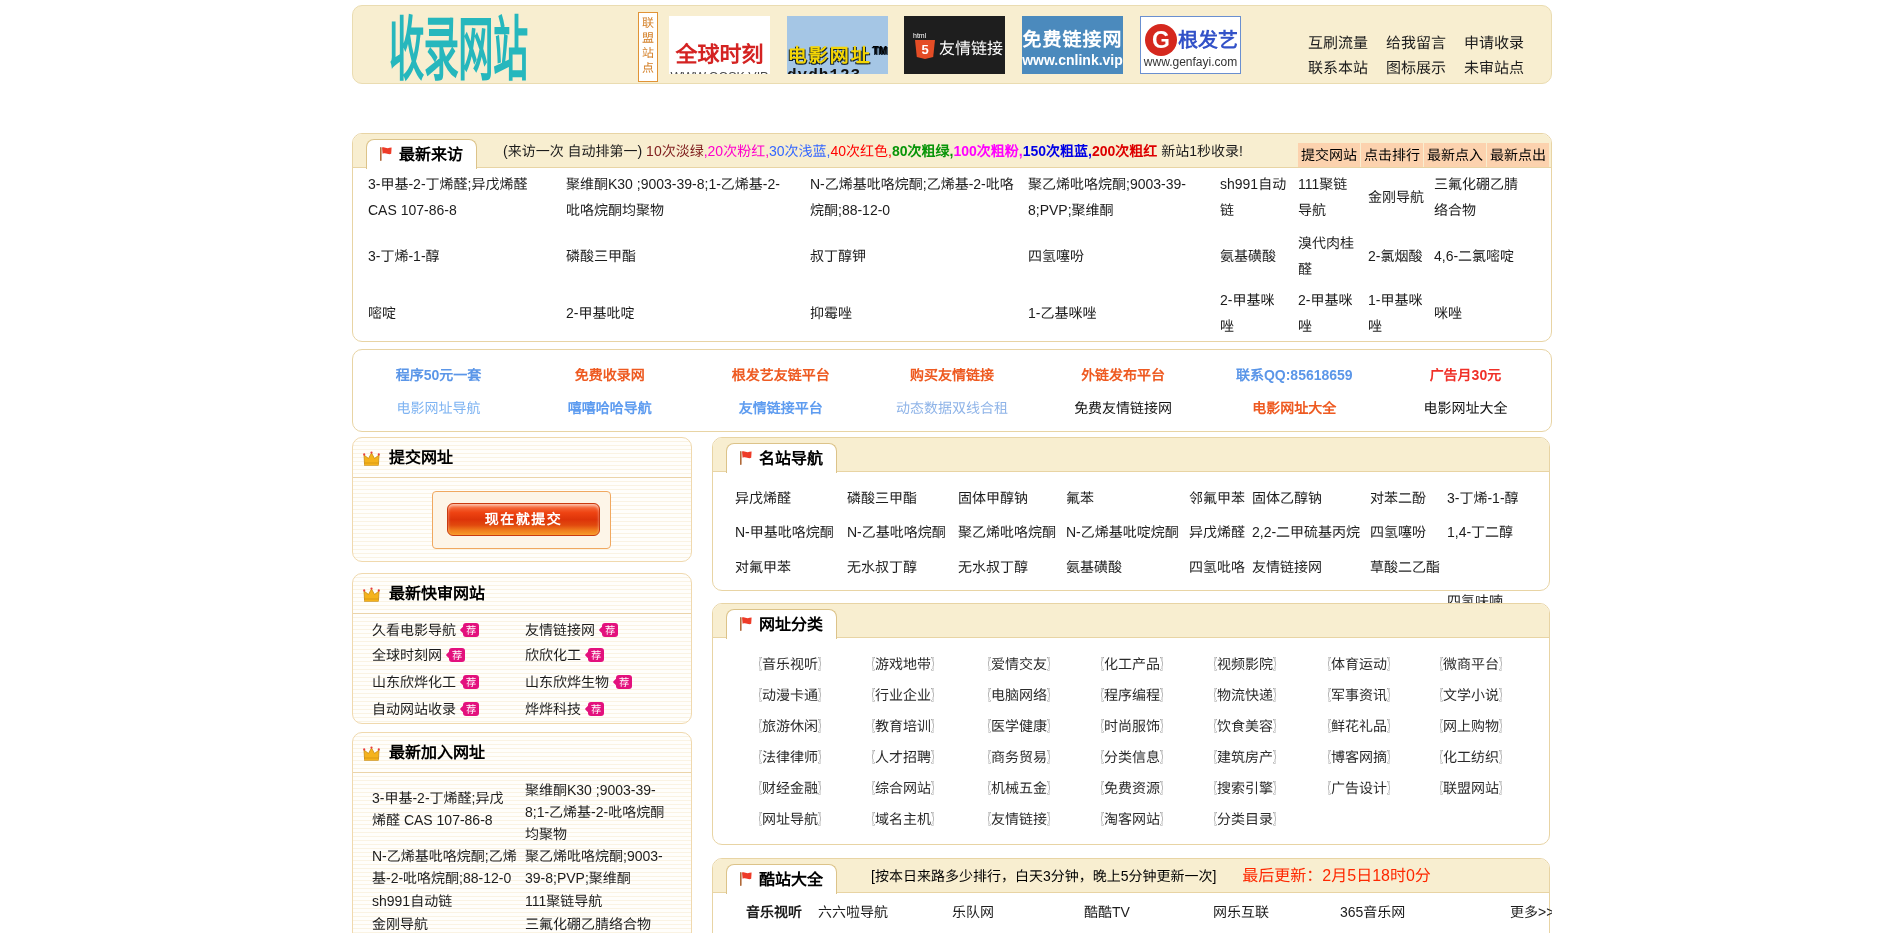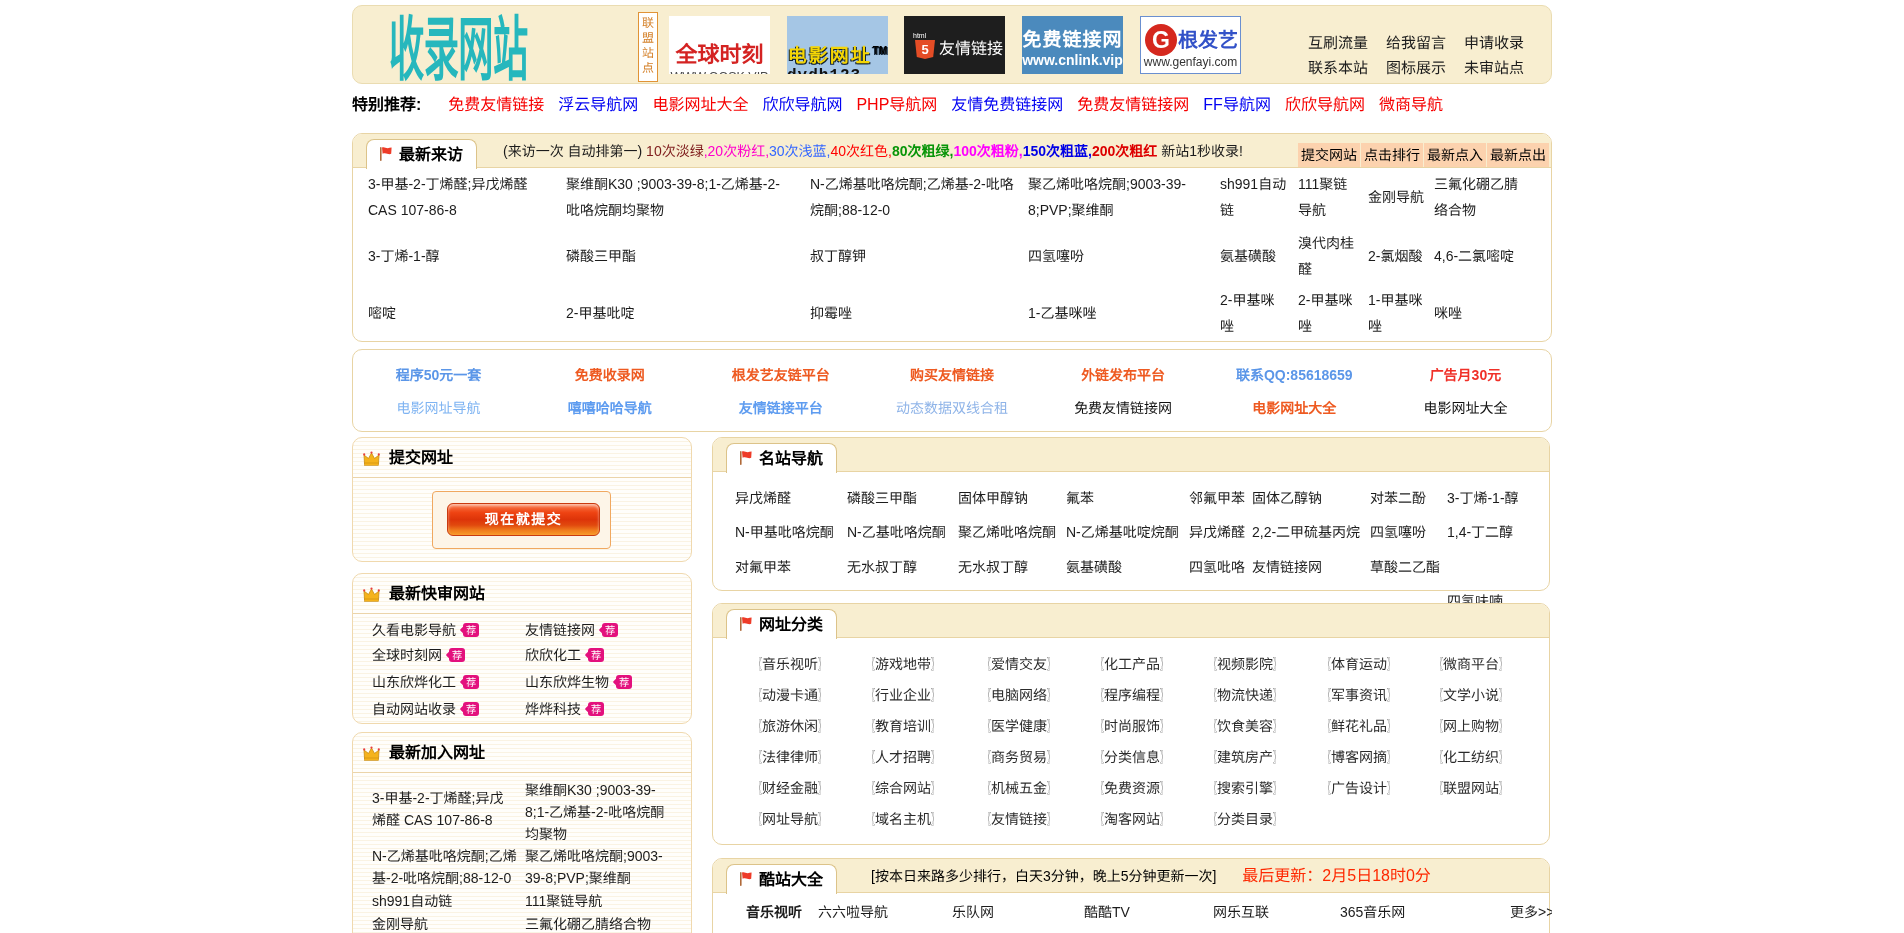--- a/index.html
+++ b/index.html
@@ -107,21 +107,20 @@
       <div style="position:absolute;left:0px;top:38px;width:99px;text-align:center;font-size:12px;color:#333;">www.genfayi.com</div>
     </div>
     <a class="hlink" style="left:955px;top:25px;">互刷流量</a>
     <a class="hlink" style="left:1033px;top:25px;">给我留言</a>
     <a class="hlink" style="left:1111px;top:25px;">申请收录</a>
     <a class="hlink" style="left:955px;top:50px;">联系本站</a>
     <a class="hlink" style="left:1033px;top:50px;">图标展示</a>
     <a class="hlink" style="left:1111px;top:50px;">未审站点</a>
   </div>
 
-  <div id="tj"><b>特别推荐:</b><a class="lred" style="margin-left:27px;">免费友情链接</a><a class="lblue">浮云导航网</a><a class="lred">电影网址大全</a><a class="lblue">欣欣导航网</a><a class="lred">PHP导航网</a><a class="lblue">友情免费链接网</a><a class="lred">免费友情链接网</a><a class="lblue">FF导航网</a><a class="lred">欣欣导航网</a><a class="lred">微商导航</a></div>
 
   <div class="box" id="visits">
     <div class="tabbar">
       <div id="legend">(来访一次 自动排第一) <span style="color:#7f1d1d">10次淡绿</span><span style="color:#ff00cc">,20次粉红,</span><span style="color:#3366ff">30次浅蓝,</span><span style="color:#ff0000">40次红色,</span><b style="color:#089508">80次粗绿,</b><b style="color:#ff00ff">100次粗粉,</b><b style="color:#0000e6">150次粗蓝,</b><b style="color:#dd0000">200次粗红</b> 新站1秒收录!</div>
       <div id="vbtns"><span>提交网站</span><span>点击排行</span><span>最新点入</span><span>最新点出</span></div>
     </div>
     <div class="tab"><svg width="15" height="16" viewBox="0 0 15 16">
           <rect x="2" y="1" width="1.6" height="14" rx="0.8" fill="#b06a3a"></rect>
           <path d="M4 1.6 C6.5 0.2 8.5 3.2 11.5 1.8 L13.6 1.5 L13.2 7.8 C10.2 9.2 8.2 6.2 4.6 7.8 Z" fill="#ee3b28"></path>
         </svg>最新来访</div>

